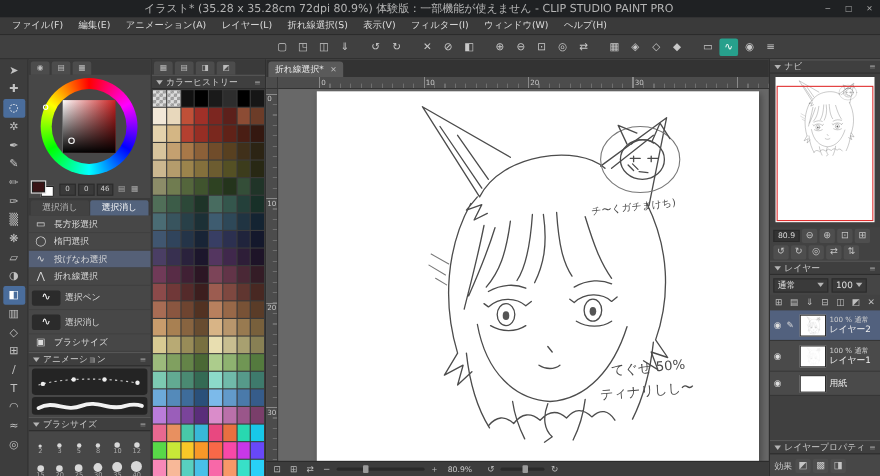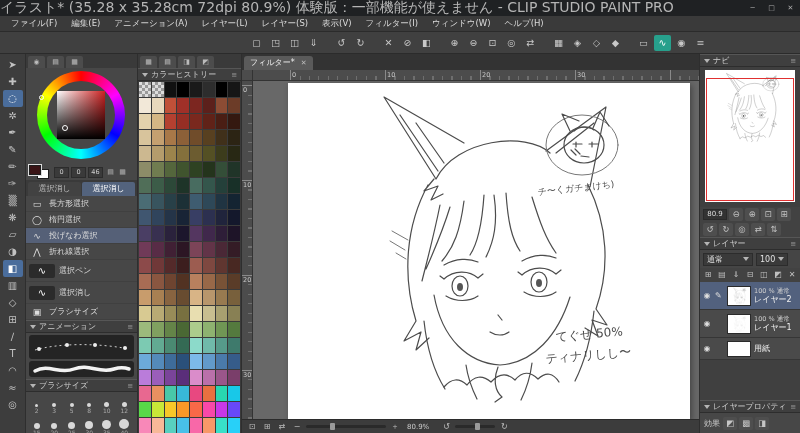--- a/index.html
+++ b/index.html
@@ -1,21 +1,21 @@
 <!DOCTYPE html>
 <html><head>
 <meta charset="utf-8">
 <style>
   *{box-sizing:border-box;margin:0;padding:0}
   body{margin:0;background:#222;font-family:"DejaVu Sans","Liberation Sans",sans-serif;}
   #app{position:relative;width:800px;height:433px;background:#454545;overflow:hidden;color:#d8d8d8;user-select:none}
 
   
   .titlebar{position:absolute;left:0;top:0;width:800px;height:16px;background:#1f2123;display:flex;align-items:center}
-  .title{flex:1;font-size:14px;color:#b5b5b5;white-space:nowrap;overflow:hidden}
+  .title{flex:1;text-align:center;font-size:10px;color:#b5b5b5;white-space:nowrap;overflow:hidden}
   .win-controls{display:flex}
   .winbtn{width:19px;height:16px;font-size:7px;line-height:16px;text-align:center;color:#aaa}
   .menubar{position:absolute;left:0;top:16px;width:800px;height:16px;background:#3a3a3a;border-bottom:1px solid #2b2b2b;display:flex;align-items:center;padding-left:4px}
   .menu-item{padding:0 7px;font-size:8.5px;color:#ddd;line-height:15px;white-space:nowrap}
   .toolbar{position:absolute;left:0;top:32px;width:800px;height:22px;background:#404040;border-bottom:1px solid #2b2b2b;display:flex;align-items:center;padding-left:248px}
   .tbtn{width:17px;height:16px;line-height:16px;text-align:center;font-size:9.5px;color:#c8c8c8;border-radius:2px;margin-right:2px}
   .tbtn.gap{margin-left:9px}
   .tbtn.active{background:#27a08c;color:#fff}
 
   
@@ -132,21 +132,21 @@
         <span class="winbtn">□</span>
         <span class="winbtn">✕</span>
       </div>
   </div>
 
   <div class="menubar">
       <span class="menu-item">ファイル(F)</span>
       <span class="menu-item">編集(E)</span>
       <span class="menu-item">アニメーション(A)</span>
       <span class="menu-item">レイヤー(L)</span>
-      <span class="menu-item">レイヤー(S)</span>
+      <span class="menu-item">折れ線選択(S)</span>
       <span class="menu-item">表示(V)</span>
       <span class="menu-item">フィルター(I)</span>
       <span class="menu-item">ウィンドウ(W)</span>
       <span class="menu-item">ヘルプ(H)</span>
     </div>
 
   <div class="toolbar">
       <span class="tbtn">▢</span>
       <span class="tbtn">◳</span>
       <span class="tbtn">◫</span>
@@ -523,21 +523,21 @@
         <div class="swatch" style="background: rgb(248, 104, 168);"></div>
         <div class="swatch" style="background: rgb(248, 152, 104);"></div>
         <div class="swatch" style="background: rgb(56, 224, 200);"></div>
         <div class="swatch" style="background: rgb(40, 208, 248);"></div>
       </div>
   </div>
 
   <div class="canvas-col">
     <div class="doc-tabs">
       <div class="doc-tab">
-        <span>フィルター*</span>
+        <span>折れ線選択*</span>
         <span class="doc-x">✕</span>
       </div>
     </div>
     <div class="corner"></div>
     <div class="ruler-top">
         <span class="rnum" style="left: 39px; top: 1px;">0</span>
         <span class="rnum" style="left: 134px; top: 1px;">10</span>
         <span class="rnum" style="left: 229px; top: 1px;">20</span>
         <span class="rnum" style="left: 324px; top: 1px;">30</span>
       </div>

